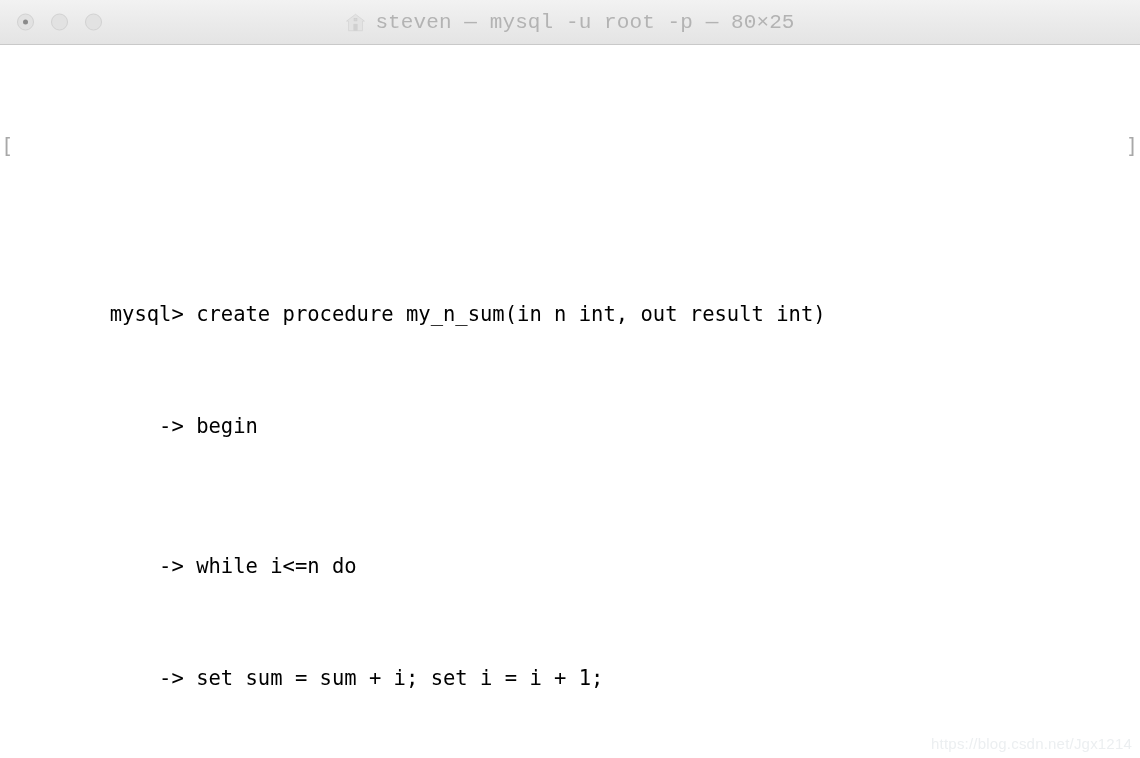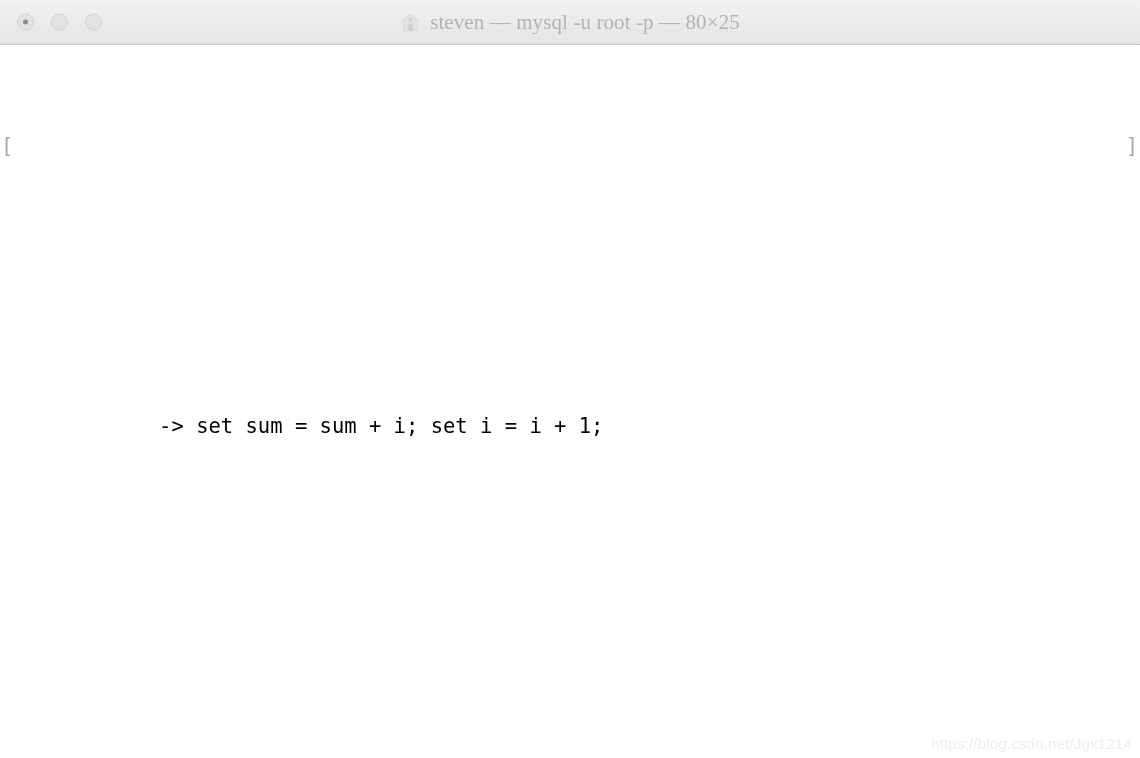--- a/index.html
+++ b/index.html
@@ -76,21 +76,21 @@
     gap: 9px;
     pointer-events: none;
   }
   #home-icon {
     width: 21px;
     height: 21px;
     display: block;
     flex: 0 0 21px;
   }
   #title-text {
-    font-family: Liberation Serif, serif;
+    font-family: Liberation Mono, monospace;
     font-size: 21px;
     color: #b3b3b3;
     letter-spacing: 0.1px;
     white-space: nowrap;
   }
 
   
   #terminal {
     position: relative;
     flex: 1 1 auto;
@@ -180,23 +180,38 @@
   </div>
 
   <div id="terminal">
     <div id="screen">
 
       <div class="row">
         <span class="mark-l">[</span>
         <span class="mark-r">]</span>
       </div>
 
-
-
-
+      <div class="row">
+        <span class="mark-l"></span>
+        <span class="txt">mysql&gt; create procedure my_n_sum(in n int, out result int)</span>
+        <span class="mark-r"></span>
+      </div>
+
+      <div class="row">
+        <span class="mark-l"></span>
+        <span class="txt">    -&gt; begin</span>
+        <span class="mark-r"></span>
+      </div>
+
+
+      <div class="row">
+        <span class="mark-l"></span>
+        <span class="txt">    -&gt; while i&lt;=n do</span>
+        <span class="mark-r"></span>
+      </div>
 
       <div class="row">
         <span class="mark-l"></span>
         <span class="txt">    -&gt; set sum = sum + i; set i = i + 1;</span>
         <span class="mark-r"></span>
       </div>
 
       
 
       

